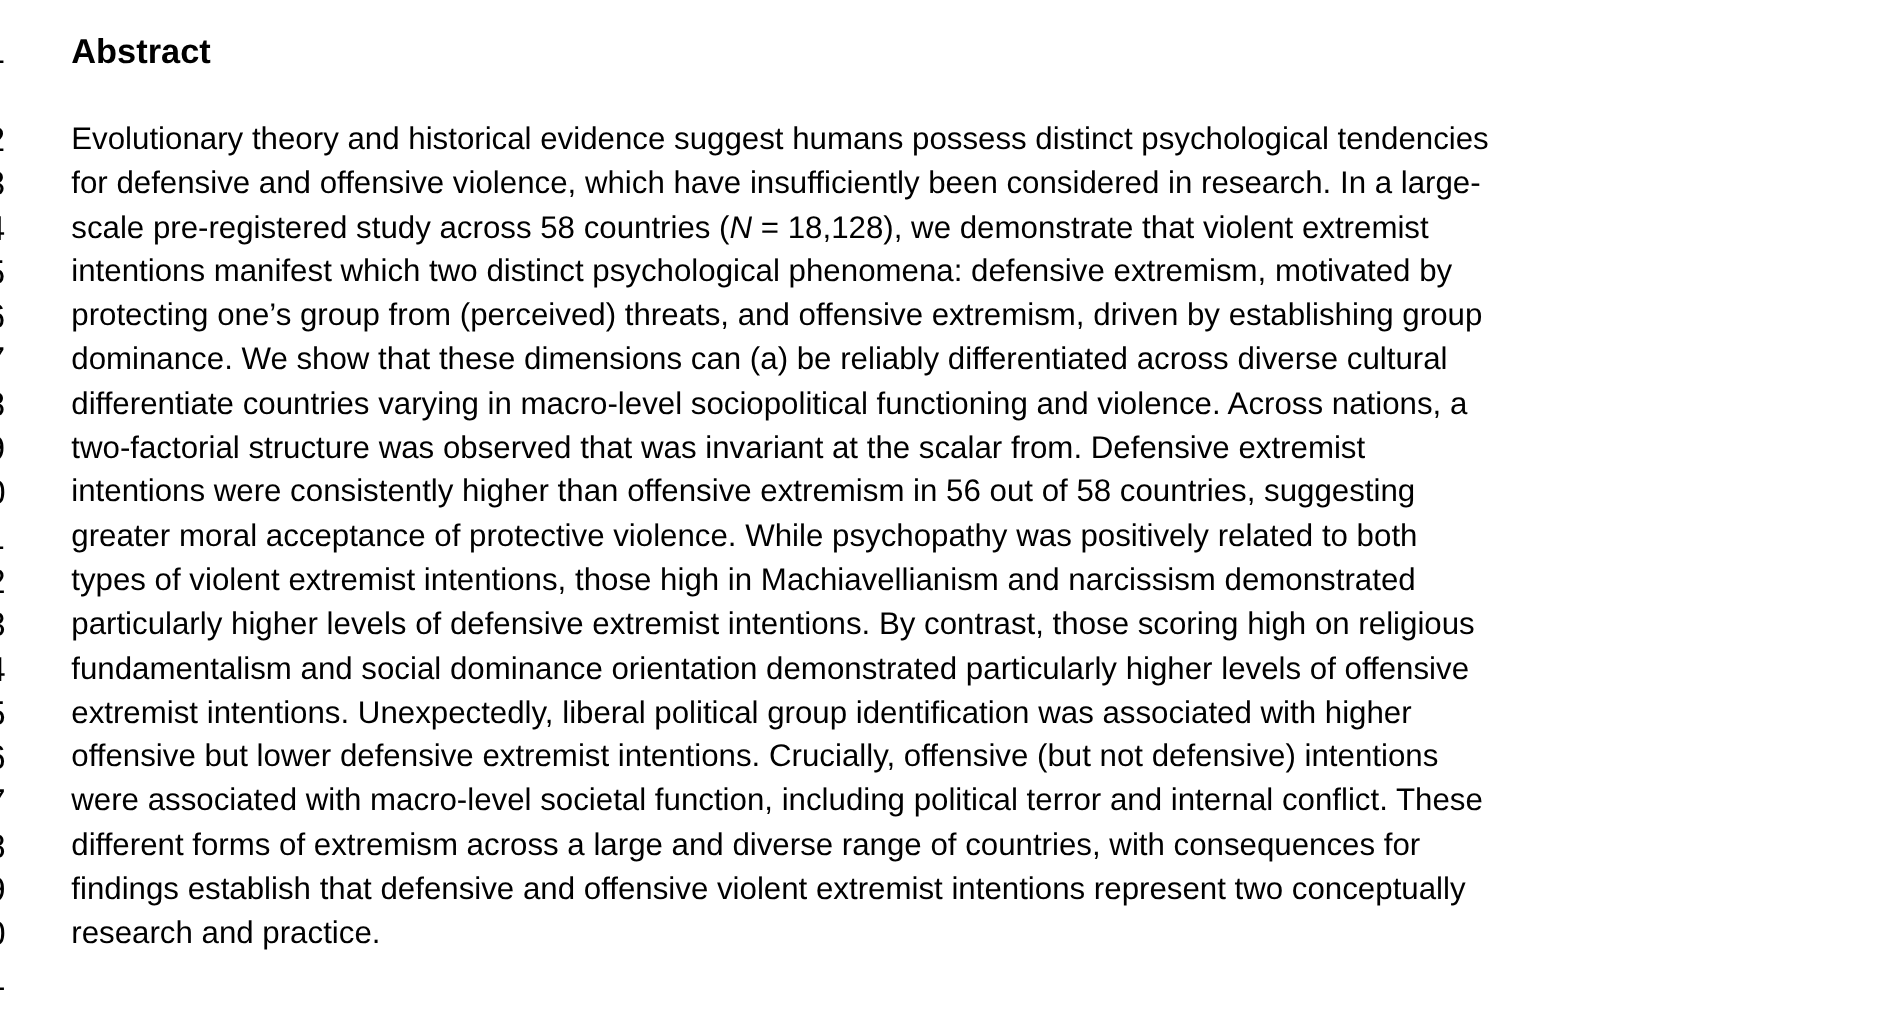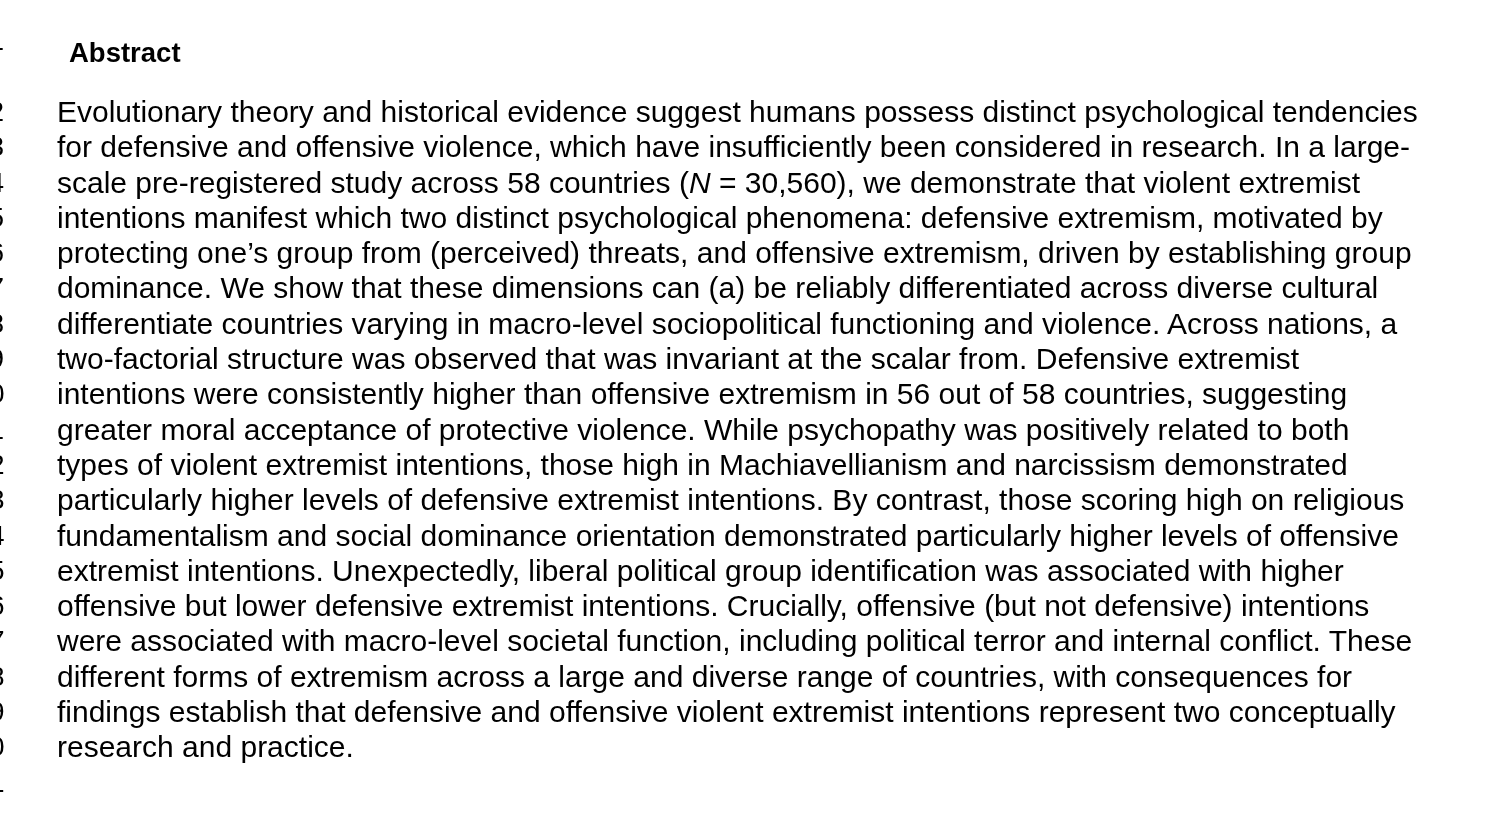--- a/index.html
+++ b/index.html
@@ -26,31 +26,31 @@
     font-size: 27.5px;
     line-height: 35.3px;
     color: #000000;
   }
   .gutter-head { top: 23px; }
   .gutter-body { top: 94px; }
   .heading {
     position: absolute;
     left: 57px;
     top: 23px;
-    margin: 12px;
+    margin: 0;
     font-size: 27.5px;
     line-height: 35.3px;
     font-weight: bold;
     white-space: nowrap;
   }
   .abstract-body {
     position: absolute;
     left: 57px;
     top: 94px;
-    font-size: 30px;
+    font-size: 25px;
     line-height: 35.3px;
     white-space: nowrap;
   }
   .line { white-space: nowrap; }
   .italic { font-style: italic; }
 </style>
 </head>
 <body>
 
 <div class="page">
@@ -80,21 +80,21 @@
     <div class="line">19</div>
     <div class="line">20</div>
     <div class="line">21</div>
   </div>
 
   <h1 class="heading">Abstract</h1>
 
   <div class="abstract-body">
     <div class="line">Evolutionary theory and historical evidence suggest humans possess distinct psychological tendencies</div>
     <div class="line">for defensive and offensive violence, which have insufficiently been considered in research. In a large-</div>
-    <div class="line"><span>scale pre-registered study across 58 countries (</span><span class="italic">N</span><span> = 30,560), we demonstrate that violent extremist</span></div>
+    <div class="line"><span>scale pre-registered study across 58 countries (</span><span class="italic">N</span><span> = 18,128), we demonstrate that violent extremist</span></div>
     <div class="line">intentions manifest which two distinct psychological phenomena: defensive extremism, motivated by</div>
     <div class="line">protecting one’s group from (perceived) threats, and offensive extremism, driven by establishing group</div>
     <div class="line">dominance. We show that these dimensions can (a) be reliably differentiated across diverse cultural</div>
     <div class="line">differentiate countries varying in macro-level sociopolitical functioning and violence. Across nations, a</div>
     <div class="line">two-factorial structure was observed that was invariant at the scalar from. Defensive extremist</div>
     <div class="line">intentions were consistently higher than offensive extremism in 56 out of 58 countries, suggesting</div>
     <div class="line">greater moral acceptance of protective violence. While psychopathy was positively related to both</div>
     <div class="line">types of violent extremist intentions, those high in Machiavellianism and narcissism demonstrated</div>
     <div class="line">particularly higher levels of defensive extremist intentions. By contrast, those scoring high on religious</div>
     <div class="line">fundamentalism and social dominance orientation demonstrated particularly higher levels of offensive</div>

